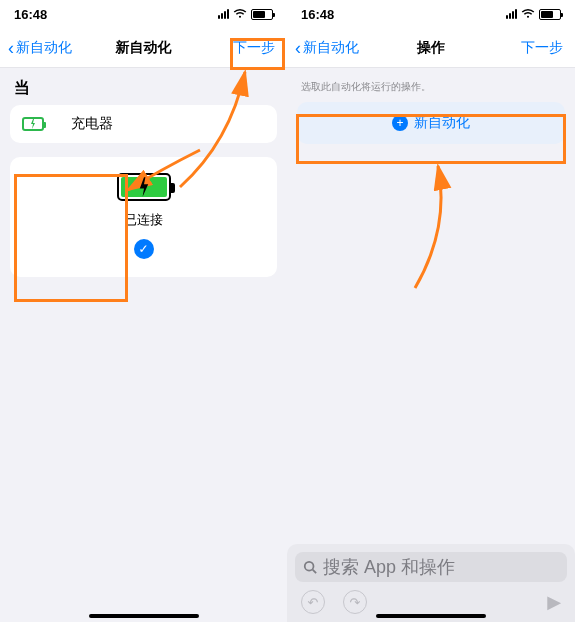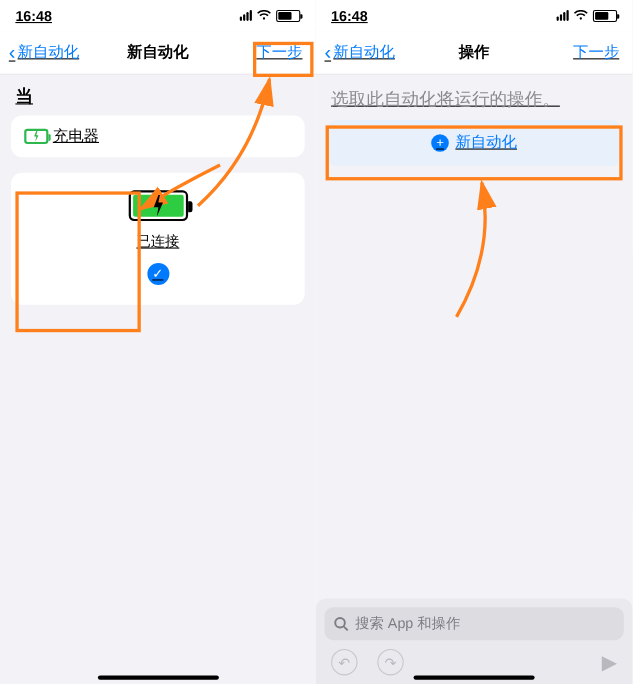--- a/index.html
+++ b/index.html
@@ -8,21 +8,20 @@
     background: #fff;
     width: 575px;
     height: 622px;
     overflow: hidden;
     position: relative;
   }
   .screens {
     display: flex;
     width: 575px;
     height: 622px;
-    text-decoration: underline;
   }
   .screen {
     width: 287.5px;
     height: 622px;
     position: relative;
     background: #f2f2f7;
     display: flex;
     flex-direction: column;
   }
   .screen-left { flex: 0 0 287px; }
@@ -117,21 +116,21 @@
     padding: 10px 14px 6px;
   }
 
   .row-card {
     background: #fff;
     margin: 0 10px;
     border-radius: 10px;
     padding: 10px 12px;
     display: flex;
     align-items: center;
-    gap: 4px;
+    gap: 27px;
     font-size: 14px;
     color: #000;
     text-align: center;
   }
 
   .charger-icon {
     width: 22px; height: 14px;
     border: 2px solid #2db84d; border-radius: 3px; position: relative;
     background: #fff;
     display:flex;align-items:center;justify-content:center;
@@ -175,21 +174,21 @@
   }
   .opt-label { font-size: 13px; color:#000; }
   .opt-check {
     width: 20px; height: 20px; border-radius: 50%;
   }
   .opt-check.selected { background:#007aff; display:flex;align-items:center;justify-content:center;color:#fff;font-size:12px;}
   .opt-check.unselected { border: 2px solid #007aff; }
 
   
   .desc-text {
-    font-size: 16px;
+    font-size: 10px;
     color: #8a8a8e;
     padding: 12px 14px 8px;
   }
   .add-action-btn {
     margin: 0 10px;
     background: #e8f0fb;
     border-radius: 10px;
     height: 42px;
     display:flex; align-items:center; justify-content:center; gap:6px;
     color:#007aff; font-size:14px; font-weight:500; cursor:pointer;
@@ -199,21 +198,21 @@
   }
 
   .bottom-panel {
     position:absolute; bottom:0; left:0; right:0;
     background:#e9e9ee;
     border-top-left-radius: 10px;
     border-top-right-radius: 10px;
     padding: 8px 8px 6px;
   }
   .search-box {
-    background:#dcdce1; border-radius:8px; height:30px; display:flex; align-items:center; padding:0 8px; gap:6px; color:#7c7c82; font-size:13px;
+    background:#dcdce1; border-radius:8px; height:30px; display:flex; align-items:center; padding:0 8px; gap:6px; color:#7c7c82; font-size:18px;
   }
   .kb-row {
     display:flex; align-items:center; justify-content:space-between; padding: 8px 6px 2px; color:#b8b8be;
   }
   .kb-row .kbtn { width:24px;height:24px;display:flex;align-items:center;justify-content:center;border:1px solid #c7c7cd;border-radius:50%;font-size:13px;}
   .kb-row .play { font-size:18px; }
 
   
   .home-ind {
     position:absolute; bottom:4px; left:50%; transform:translateX(-50%);

